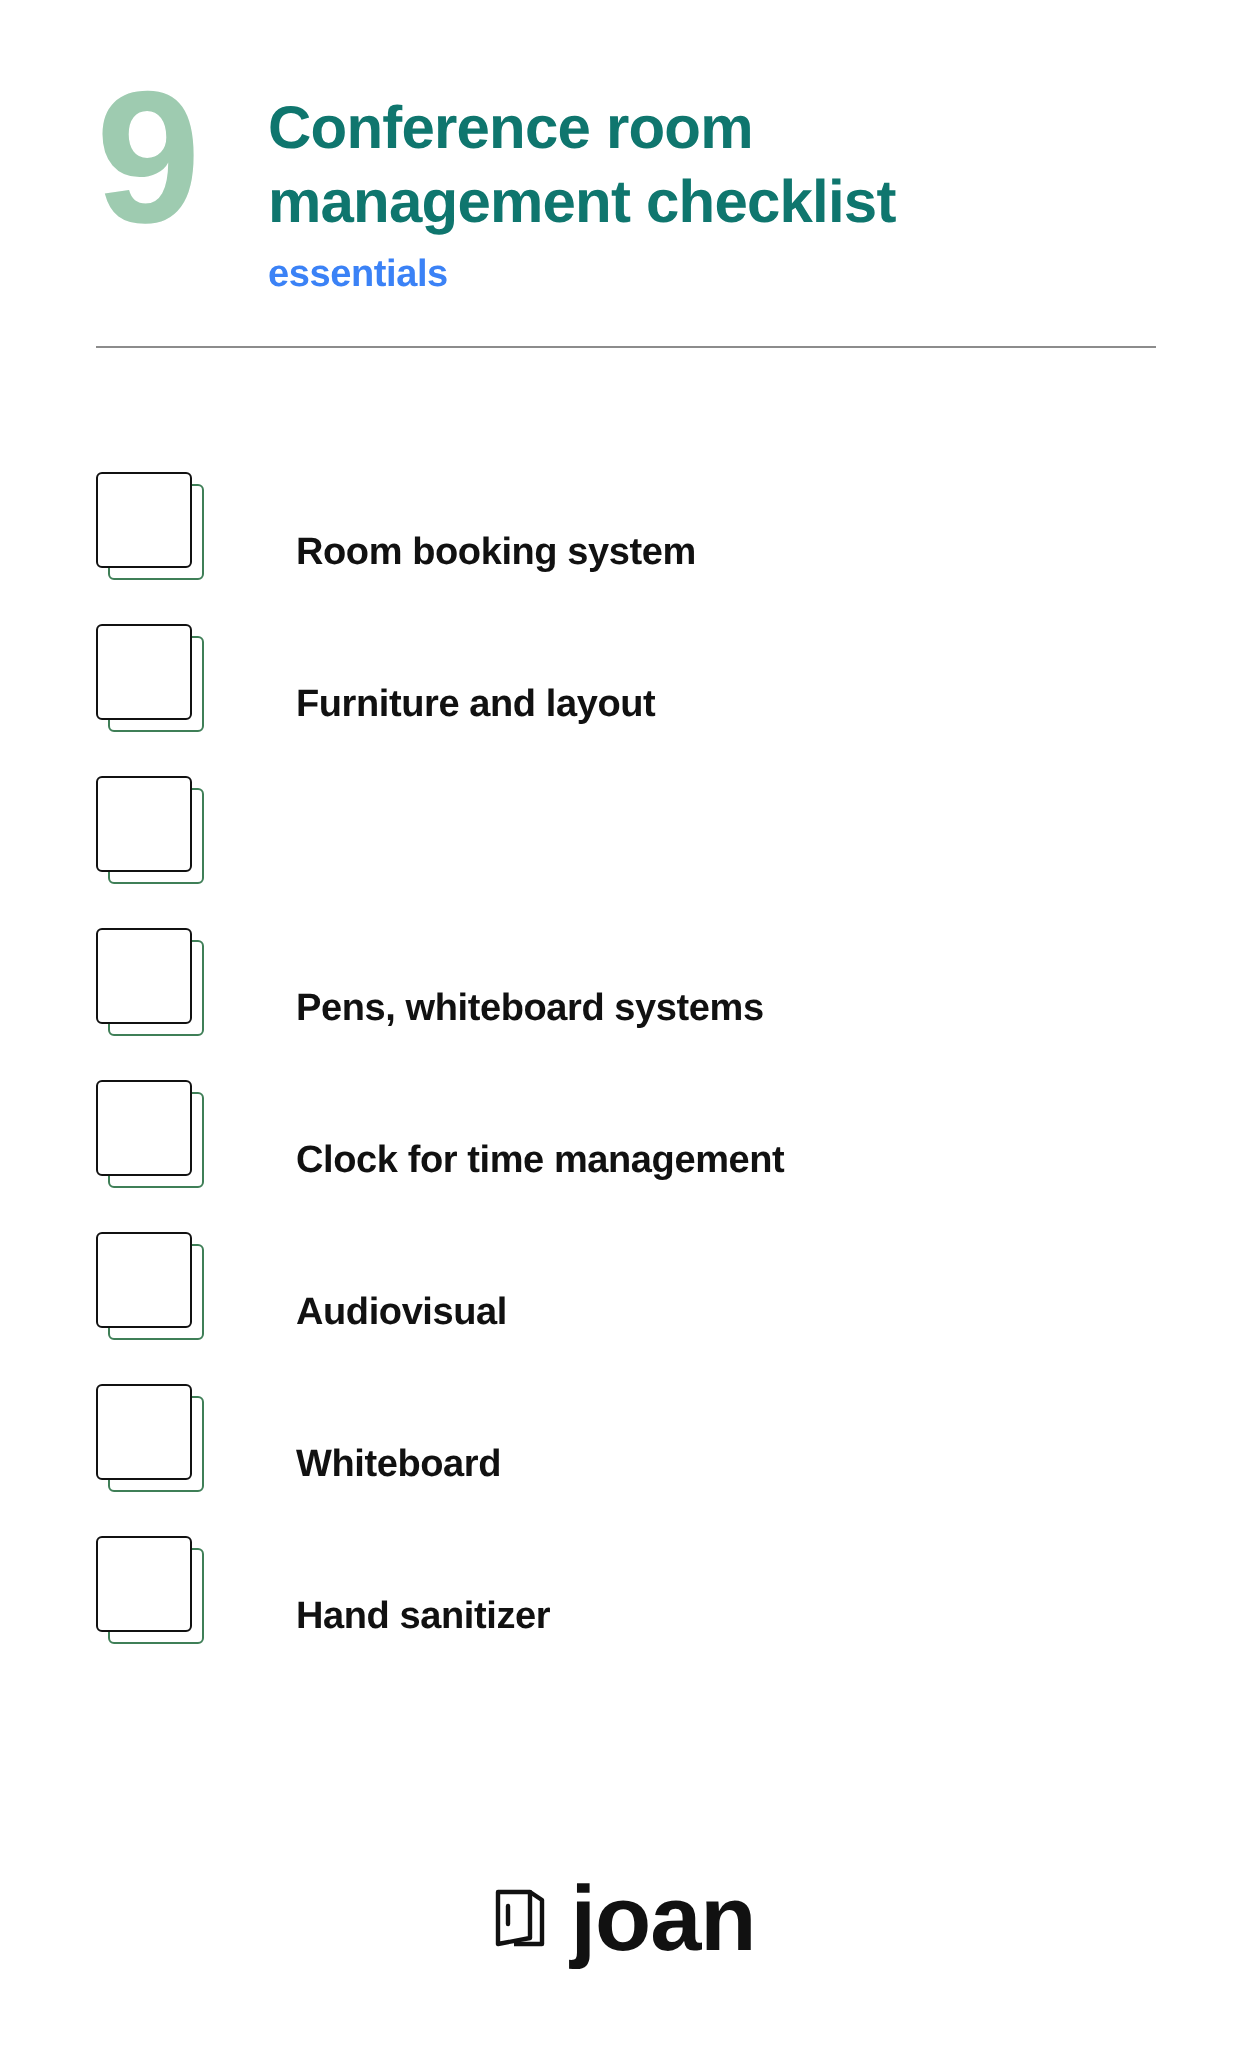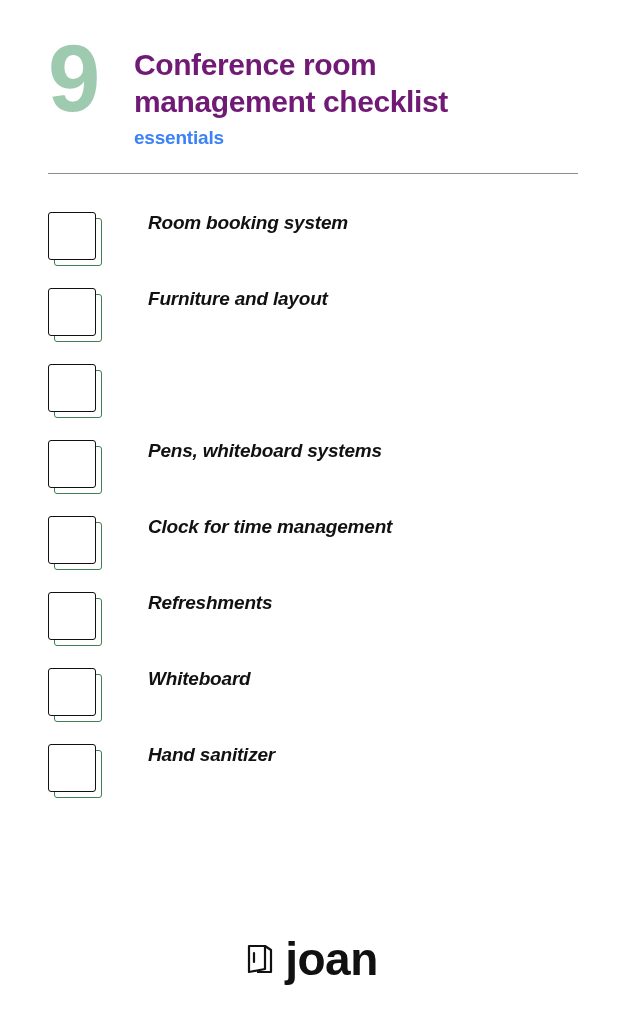--- a/index.html
+++ b/index.html
@@ -41,21 +41,21 @@
 
   .title-block {
     padding-top: 12px;
     flex: 1 1 auto;
   }
 
   .title {
     font-size: 30px;
     line-height: 1.24;
     font-weight: bold;
-    color: #701a75;
+    color: #0f766e;
     letter-spacing: -0.4px;
     margin: 0;
   }
 
   .subtitle {
     font-size: 19px;
     font-weight: bold;
     color: #3b82f6;
     letter-spacing: -0.2px;
     margin-top: 7px;
@@ -68,23 +68,22 @@
   }
 
   
   .checklist {
     margin: 38px 0 0 0;
     padding: 0 45px 0 48px;
   }
 
   .check-row {
     display: flex;
-    align-items: flex-start;
+    align-items: flex-end;
     height: 76px;
-    font-style: italic;
   }
 
   .checkbox-wrap {
     flex: 0 0 100px;
     position: relative;
     height: 52px;
   }
 
   .checkbox-shadow {
     position: absolute;
@@ -200,21 +199,21 @@
         <div class="checkbox-box"></div>
       </div>
       <div class="check-label">Clock for time management</div>
     </div>
 
     <div class="check-row">
       <div class="checkbox-wrap">
         <div class="checkbox-shadow"></div>
         <div class="checkbox-box"></div>
       </div>
-      <div class="check-label">Refreshments</div>
+      <div class="check-label">Audiovisual</div>
     </div>
 
     <div class="check-row">
       <div class="checkbox-wrap">
         <div class="checkbox-shadow"></div>
         <div class="checkbox-box"></div>
       </div>
       <div class="check-label">Whiteboard</div>
     </div>
 

